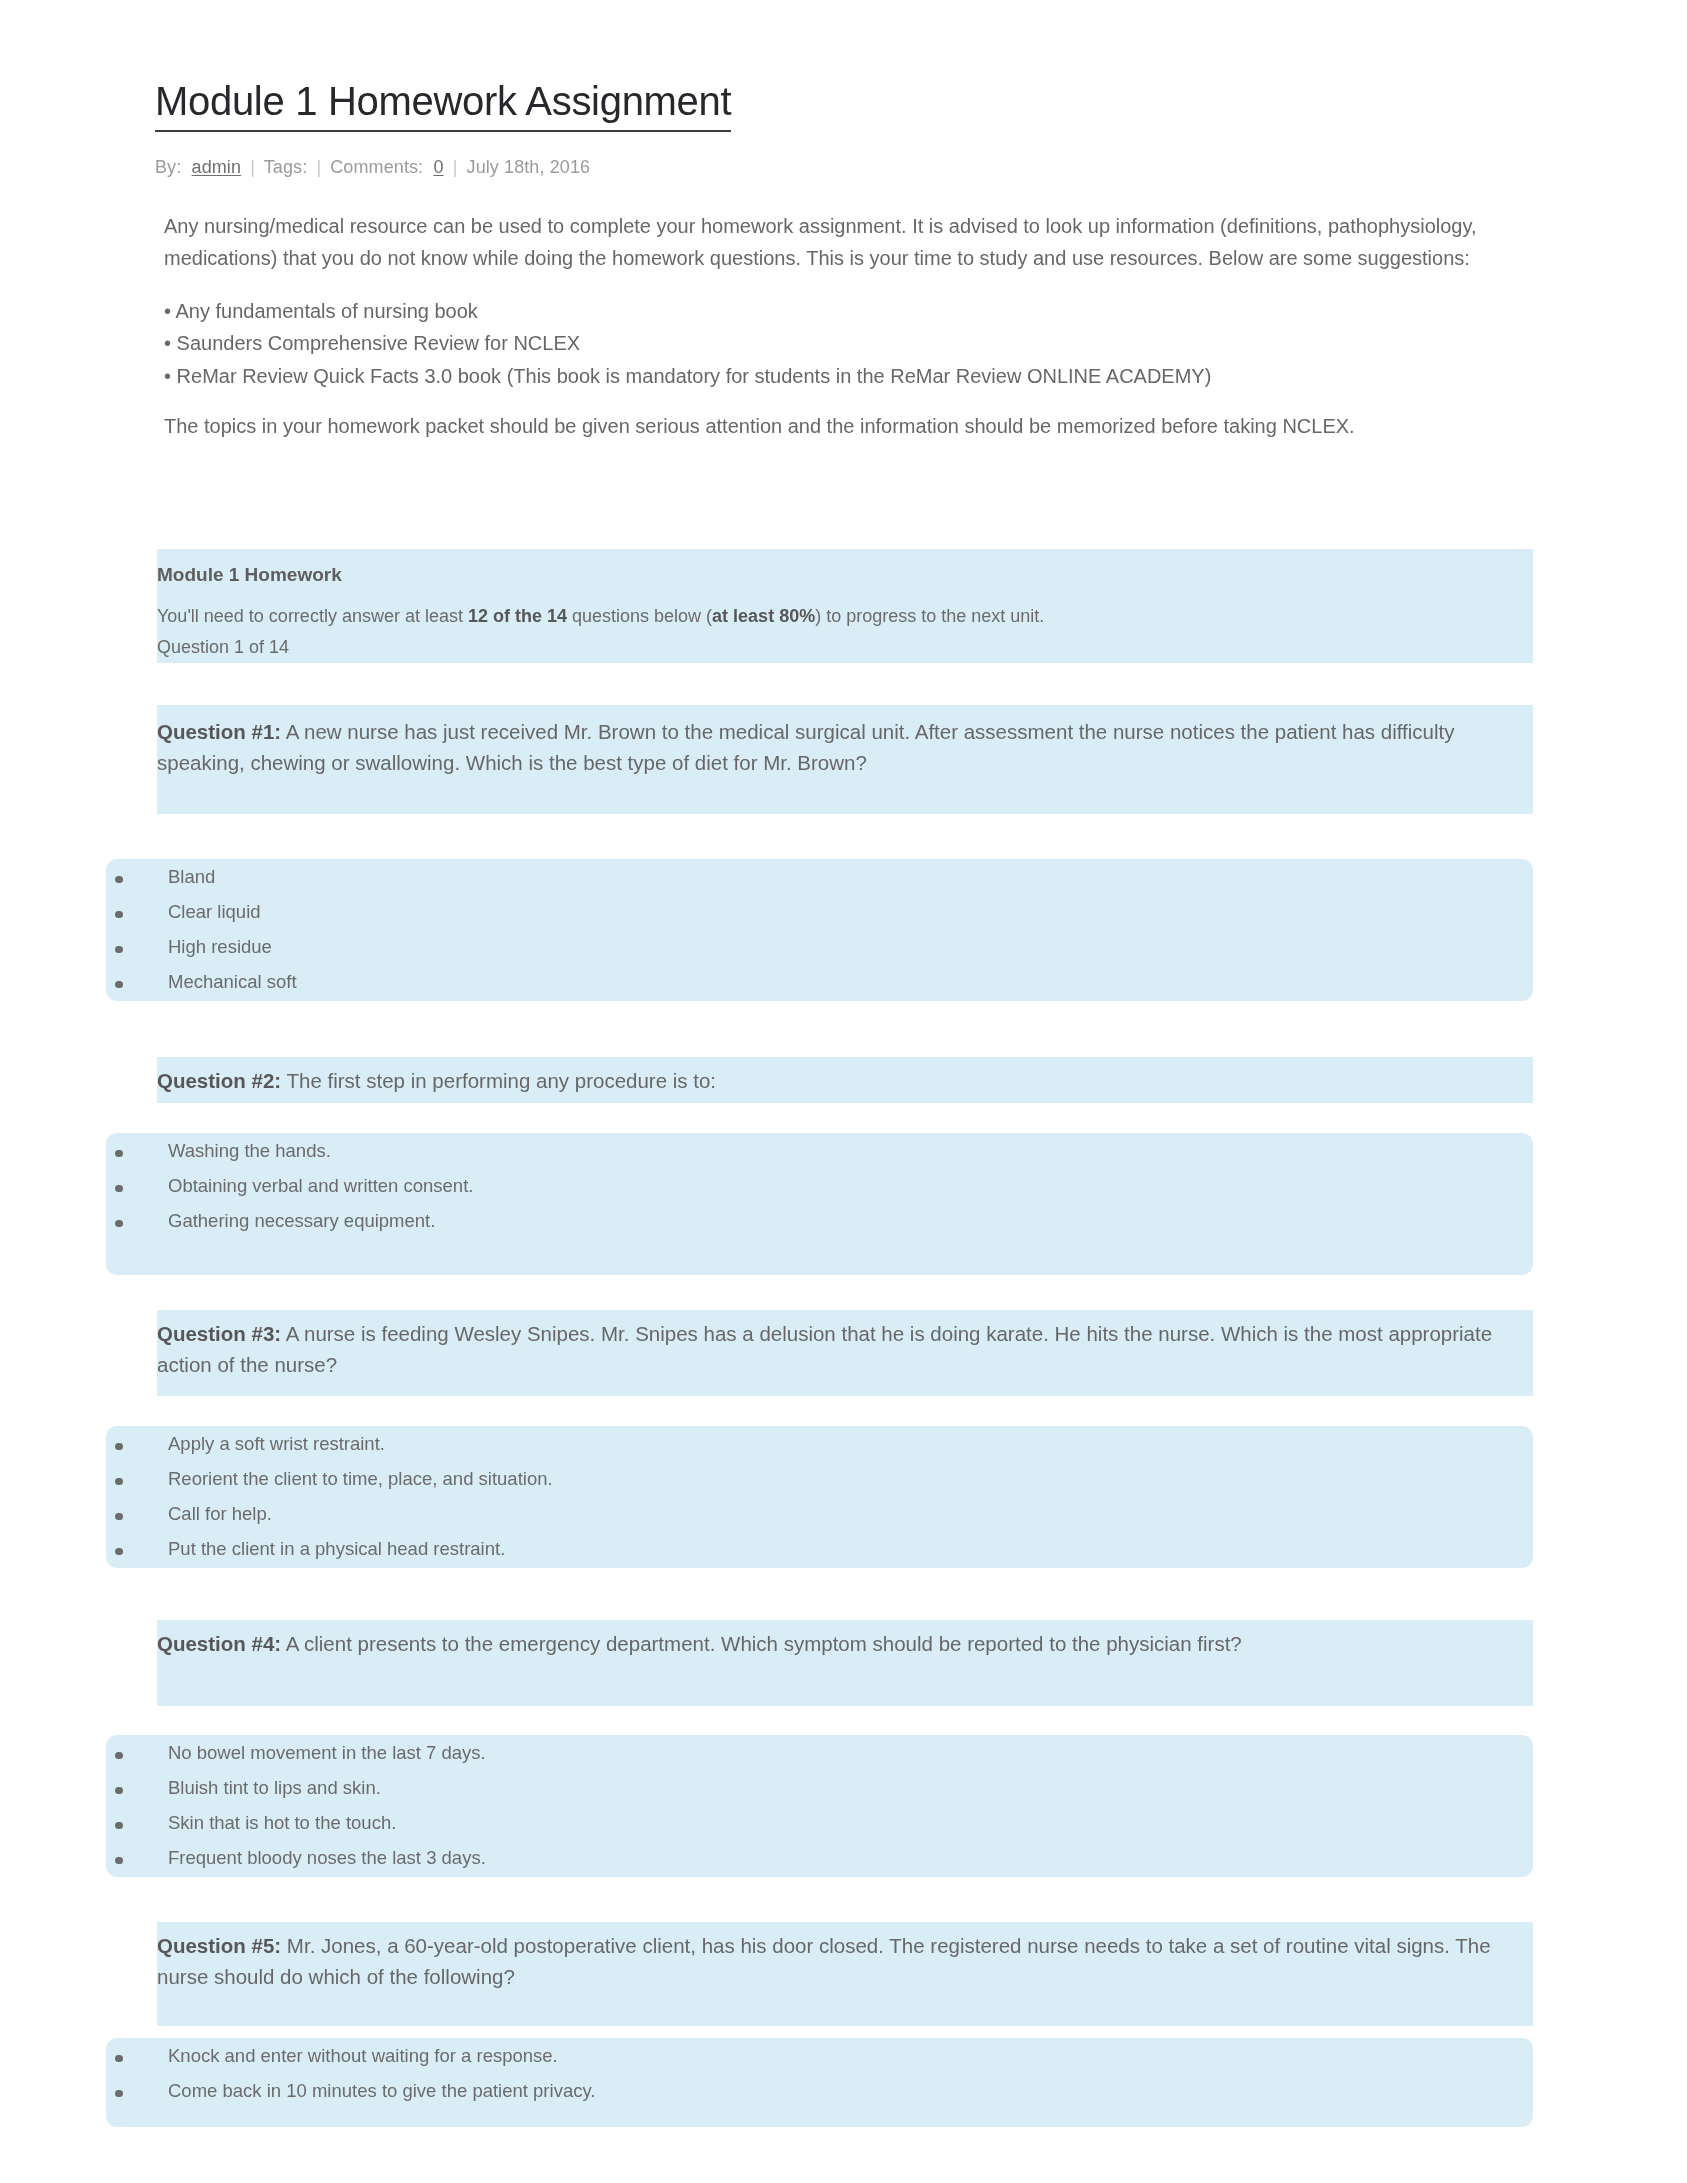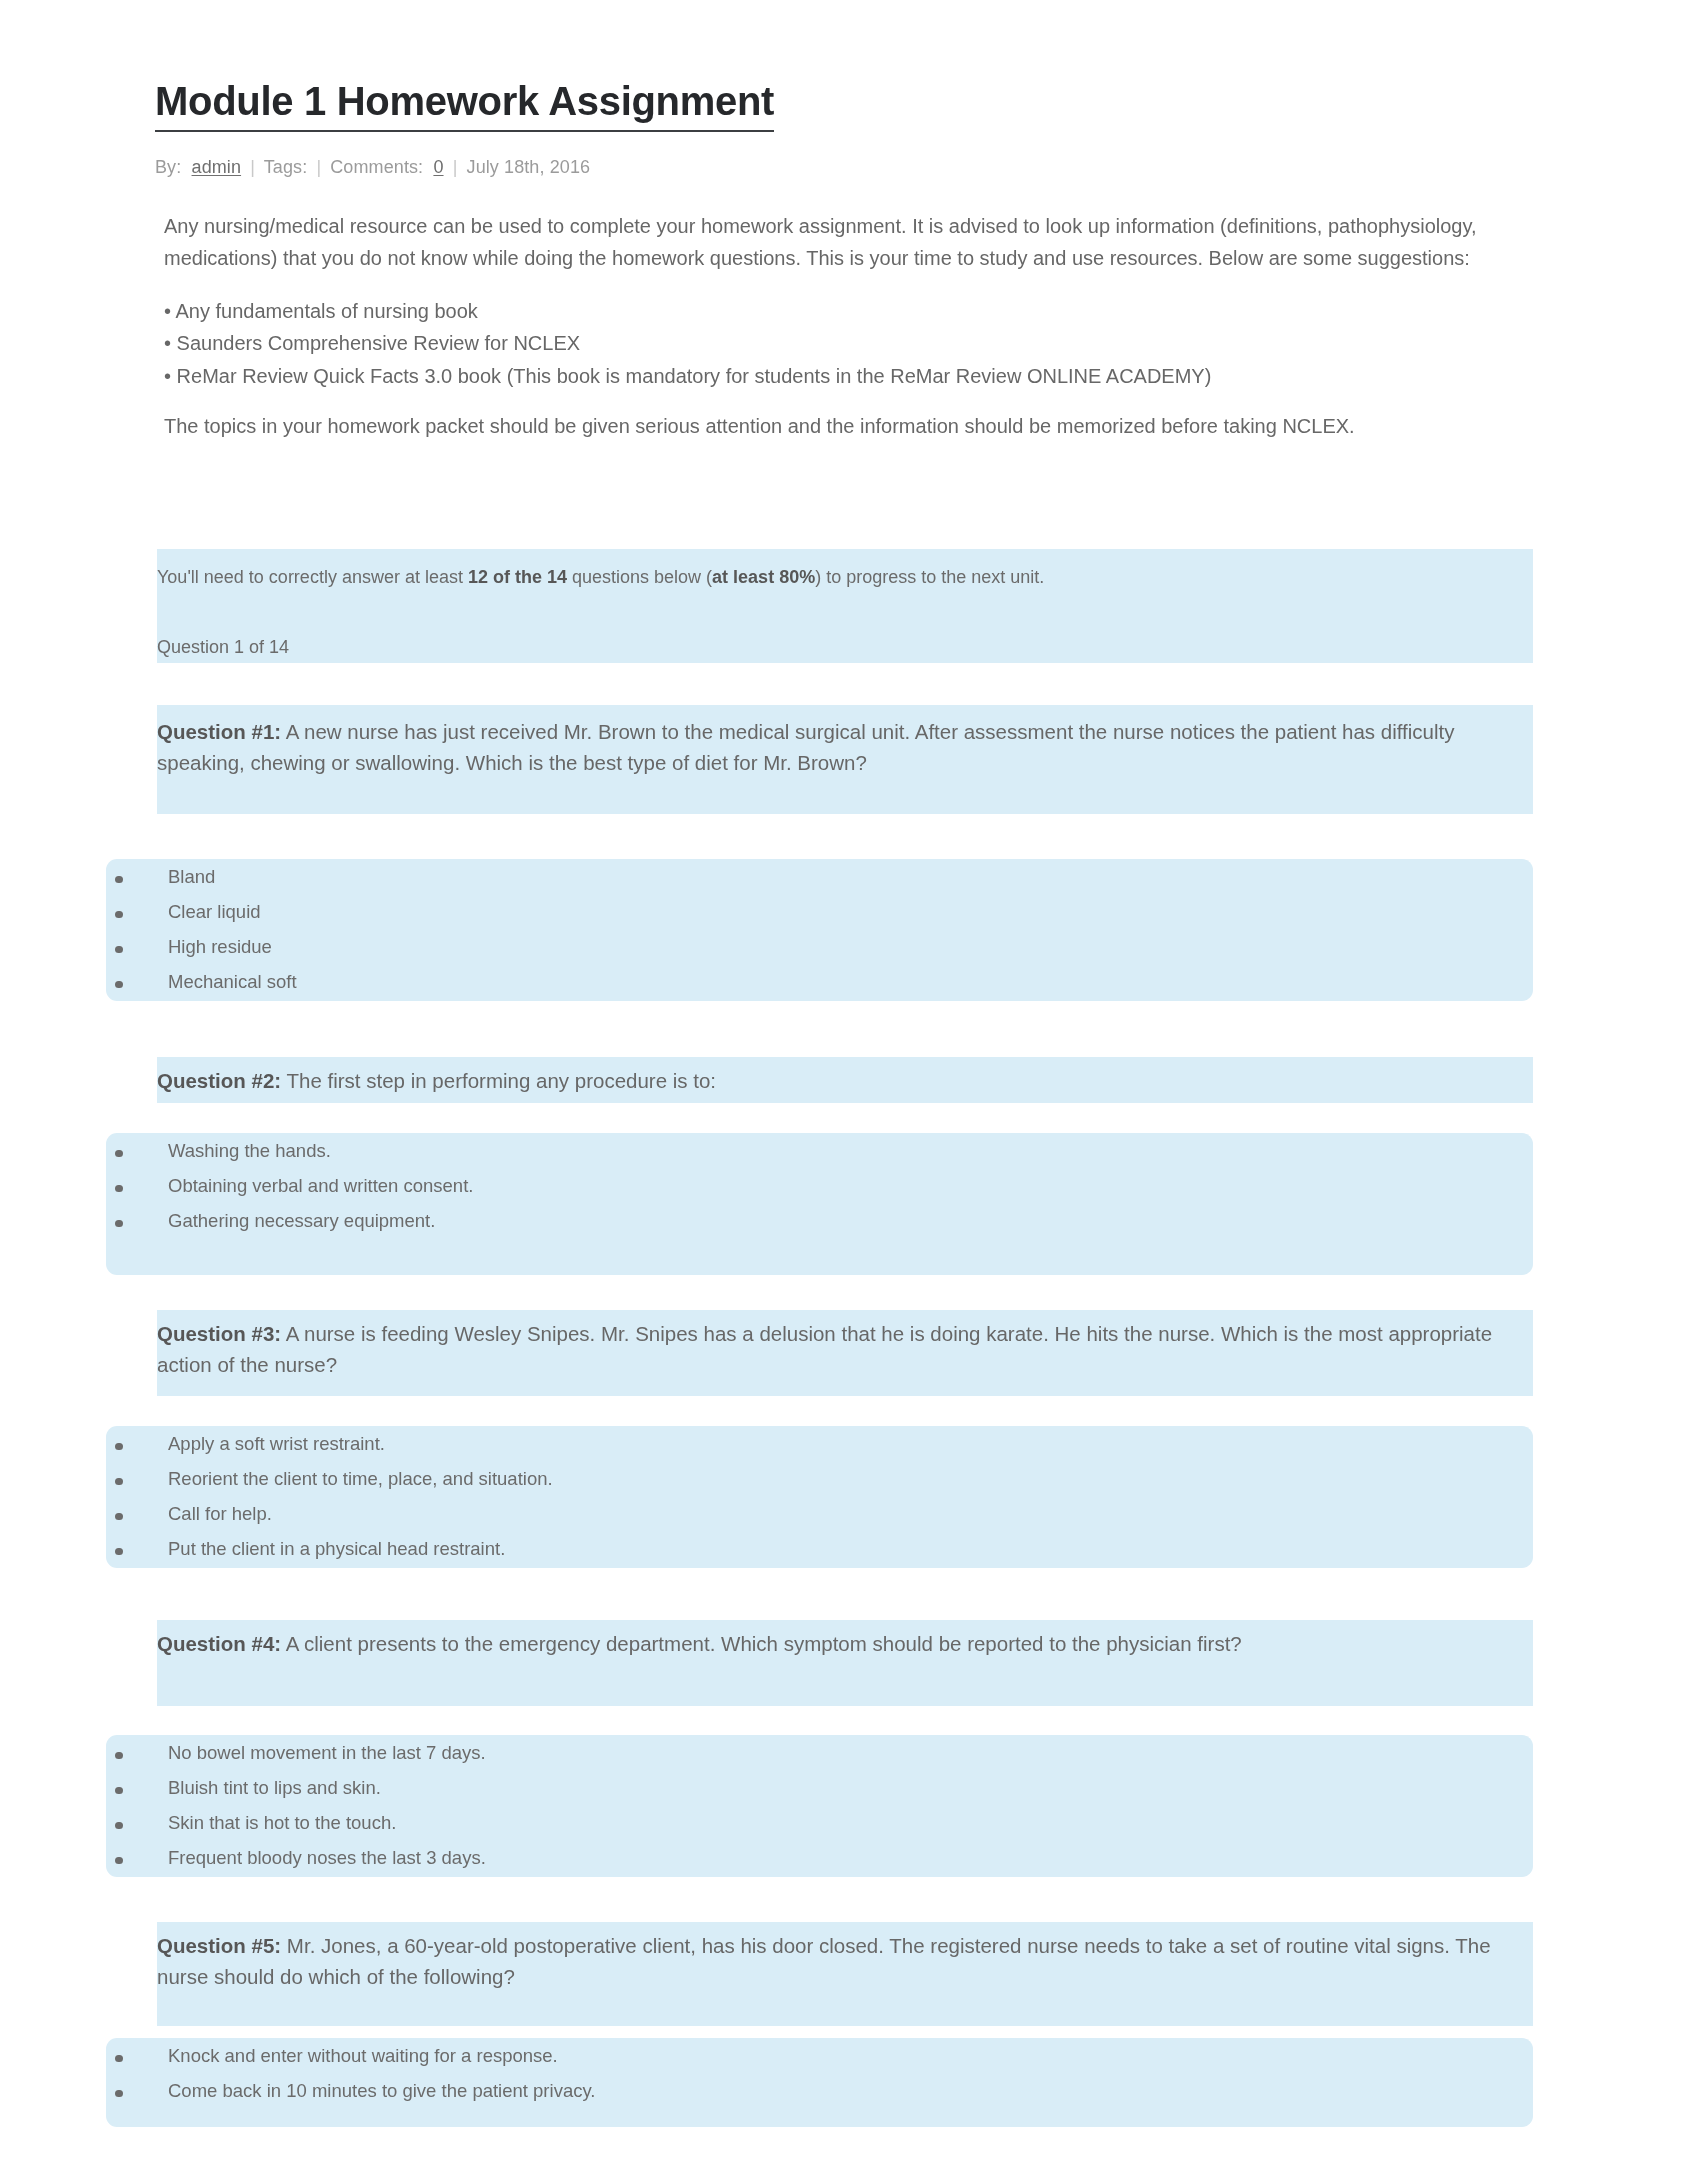--- a/index.html
+++ b/index.html
@@ -24,21 +24,21 @@
     box-sizing: border-box;
     padding: 0;
   }
 
   
   .doc-title {
     position: absolute;
     left: 155px;
     top: 79px;
     font-size: 40px;
-    font-weight: 700;
+    font-weight: 400;
     color: #26282b;
     letter-spacing: -0.3px;
     line-height: 1.12;
     margin: 0;
     padding: 0 0 6.6px 0;
     display: inline-block;
     border-bottom: 2.6px solid #3c3f42;
   }
 
   .byline {
@@ -182,20 +182,21 @@
     <div class="bullet-plain">
       <div>• Any fundamentals of nursing book</div>
       <div>• Saunders Comprehensive Review for NCLEX</div>
       <div>• ReMar Review Quick Facts 3.0 book (This book is mandatory for students in the ReMar Review ONLINE ACADEMY)</div>
     </div>
     <div class="para-gap"></div>
     <p class="para">The topics in your homework packet should be given serious attention and the information should be memorized before taking NCLEX.</p>
   </div>
 
   <div class="hl-question" style="top:549px;height:99px;padding-top:14.6px;">
+    <div class="blk-title">Module 1 Homework</div>
     <div class="blk-sub">
       <span>You'll need to correctly answer at least </span><b>12 of the 14</b><span> questions below (</span><b>at least 80%</b><span>) to progress to the next unit.</span>
     </div>
   </div>
 
   <div class="hl-question" style="top:635px;height:28.4px;padding-top:0;padding-bottom:0;">
     <div class="blk-count">Question 1 of 14</div>
   </div>
 
   <div class="hl-question" style="top:705px;height:109px;">

